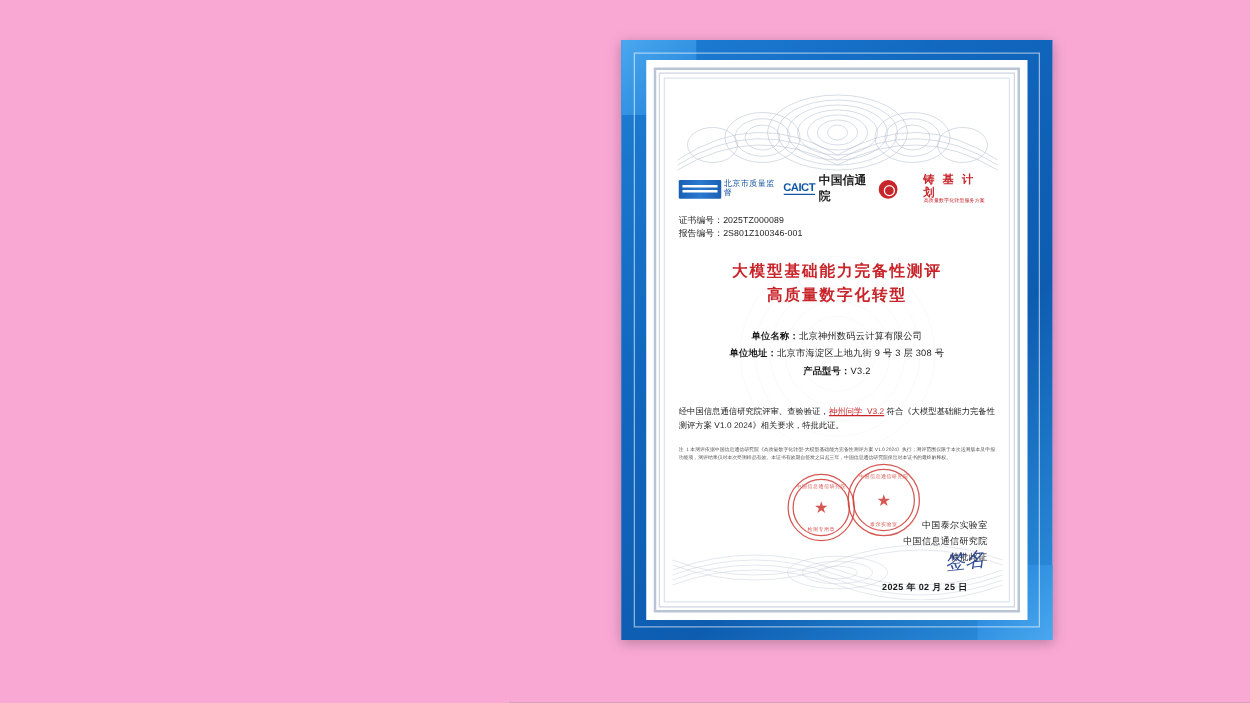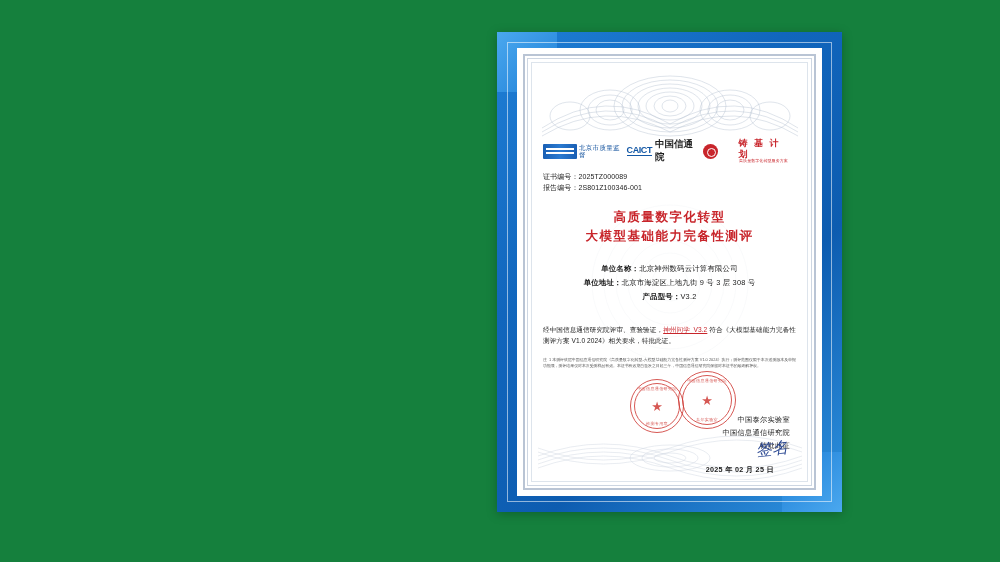--- a/index.html
+++ b/index.html
@@ -12,21 +12,21 @@
   body {
     background: #8e9a90;
     font-family: "Liberation Sans", sans-serif;
   }
 
   
   #stage {
     position: relative;
     width: 1000px;
     height: 562px;
-    background: #15803d;
+    background: #f9a8d4;
   }
 
   
   #cert-frame {
     position: absolute;
     left: 497px;
     top: 32px;
     width: 345px;
     height: 480px;
     background: linear-gradient(135deg, #1f7fd6 0%, #1166bd 35%, #0d5cb0 65%, #2f93e0 100%);
@@ -438,22 +438,22 @@
       <div id="numbers">
         <div class="num-line">
           <span>证书编号：</span><span>2025TZ000089</span>
         </div>
         <div class="num-line">
           <span>报告编号：</span><span>2S801Z100346-001</span>
         </div>
       </div>
 
       <div id="title-wrap">
+        <div class="cert-title" id="title-2">大模型基础能力完备性测评</div>
         <div class="cert-title" id="title-1">高质量数字化转型</div>
-        <div class="cert-title" id="title-2">大模型基础能力完备性测评</div>
       </div>
 
       <div id="info">
         <div class="info-line">
           <span class="k">单位名称：</span><span>北京神州数码云计算有限公司</span>
         </div>
         <div class="info-line">
           <span class="k">单位地址：</span><span>北京市海淀区上地九街 9 号 3 层 308 号</span>
         </div>
         <div class="info-line">

